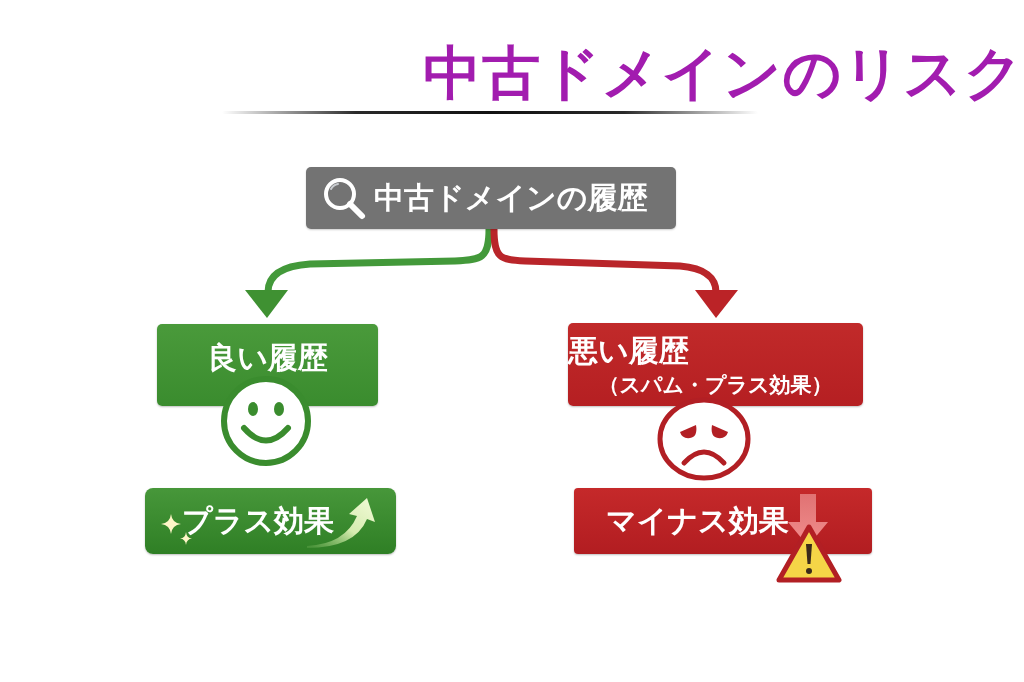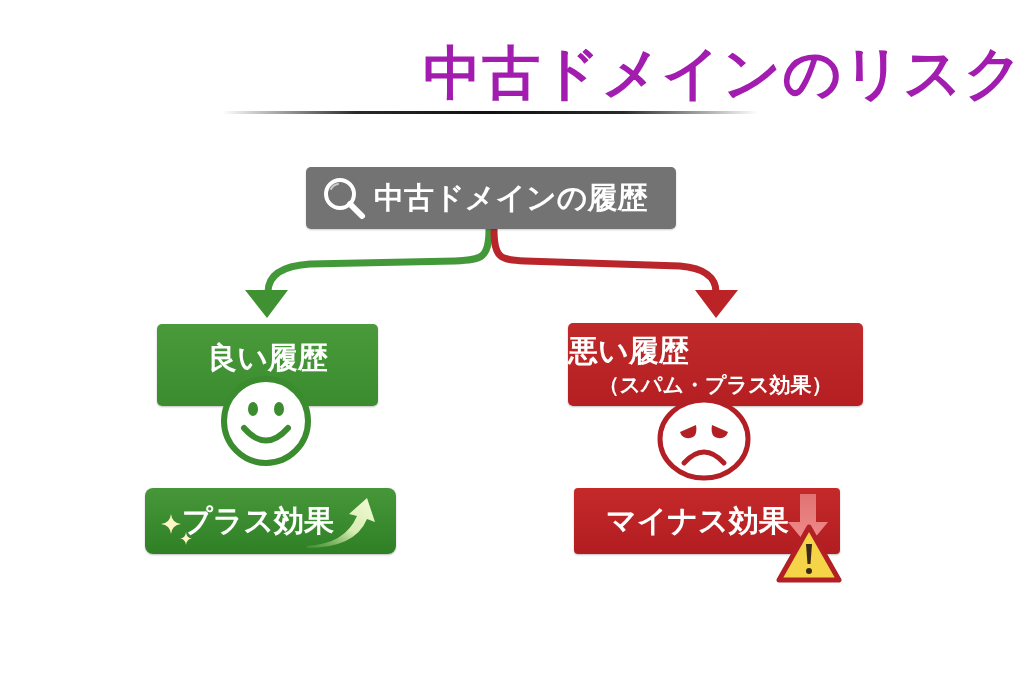--- a/index.html
+++ b/index.html
@@ -58,20 +58,21 @@
     background: linear-gradient(#47973a, #2f7f25); border-radius: 8px;
     box-shadow: 0 1px 2px rgba(0,0,0,0.25);
   }
   .plus-btn .label {
     position: absolute; left: 37px; top: 13px; color: #fff; font-size: 30px; font-weight: bold;
   }
   .minus-btn {
     left: 574px; top: 488px; width: 266px; height: 66px;
     background: linear-gradient(#c5292a, #b21d21); border-radius: 4px;
     box-shadow: 0 1px 2px rgba(0,0,0,0.25);
+    padding-left: 32px;
   }
   .minus-btn .label {
     position: absolute; left: 32px; top: 13px; color: #fff; font-size: 30px; font-weight: bold;
   }
 </style>
 </head>
 <body>
 
 <div class="abs title">中古ドメインのリスク</div>
 <div class="abs title-rule"></div>

